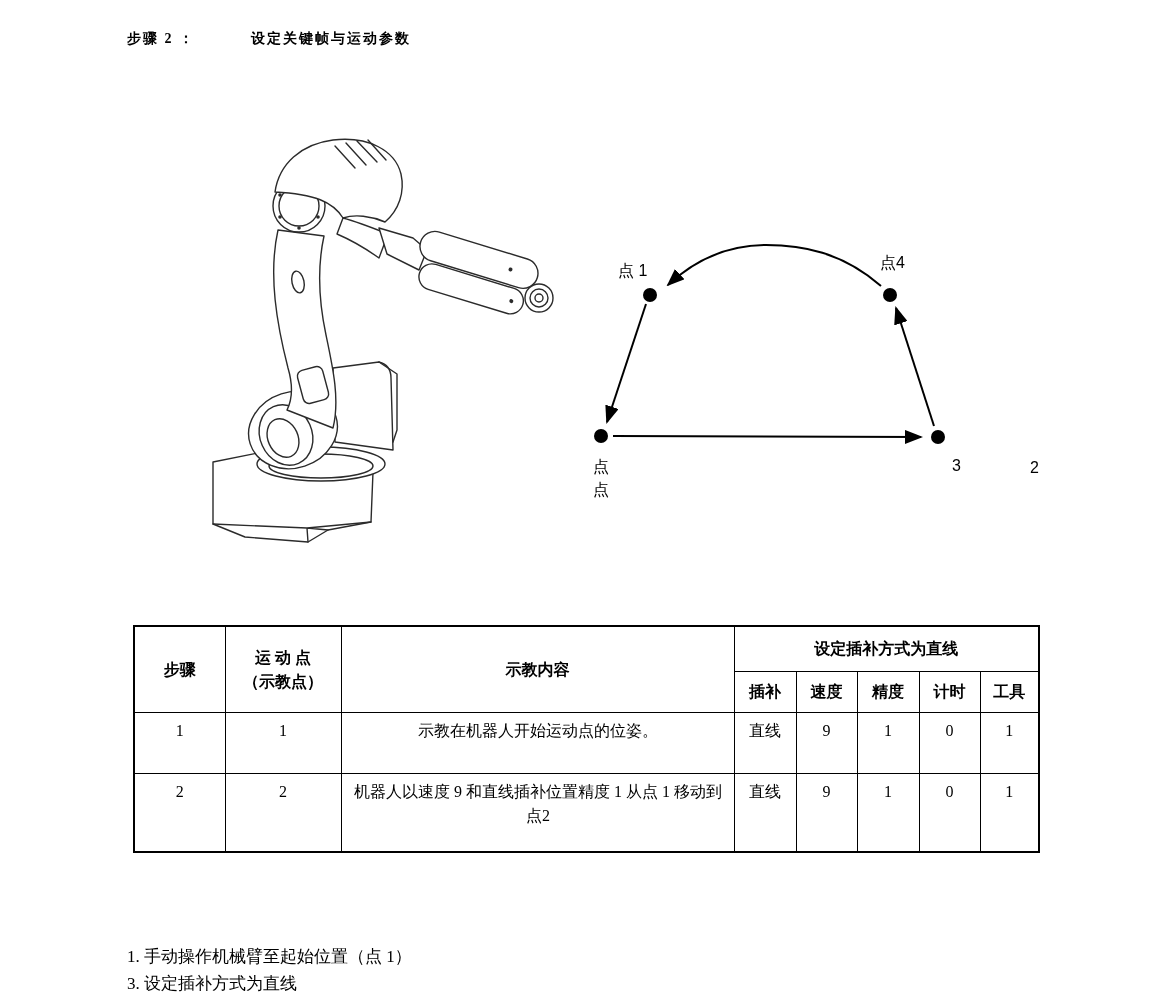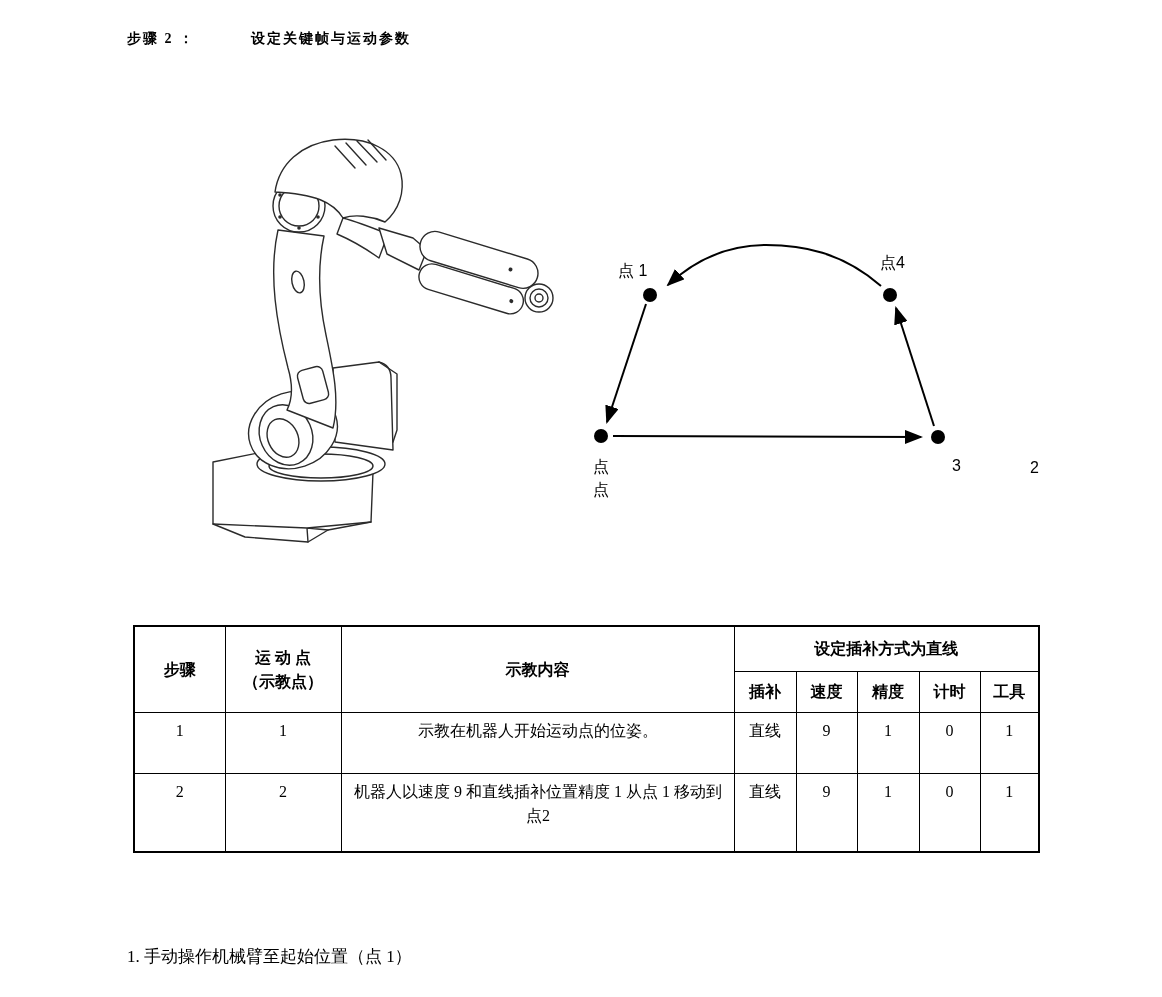--- a/index.html
+++ b/index.html
@@ -216,15 +216,16 @@
       <td>9</td>
       <td>1</td>
       <td>0</td>
       <td>1</td>
     </tr>
   </tbody>
     </table>
 
   <div class="abs notes">
     <div>1. 手动操作机械臂至起始位置（点 1）</div>
+    <div>3. 设定插补方式为直线</div>
   </div>
 
 </div>
 
 </body></html>

